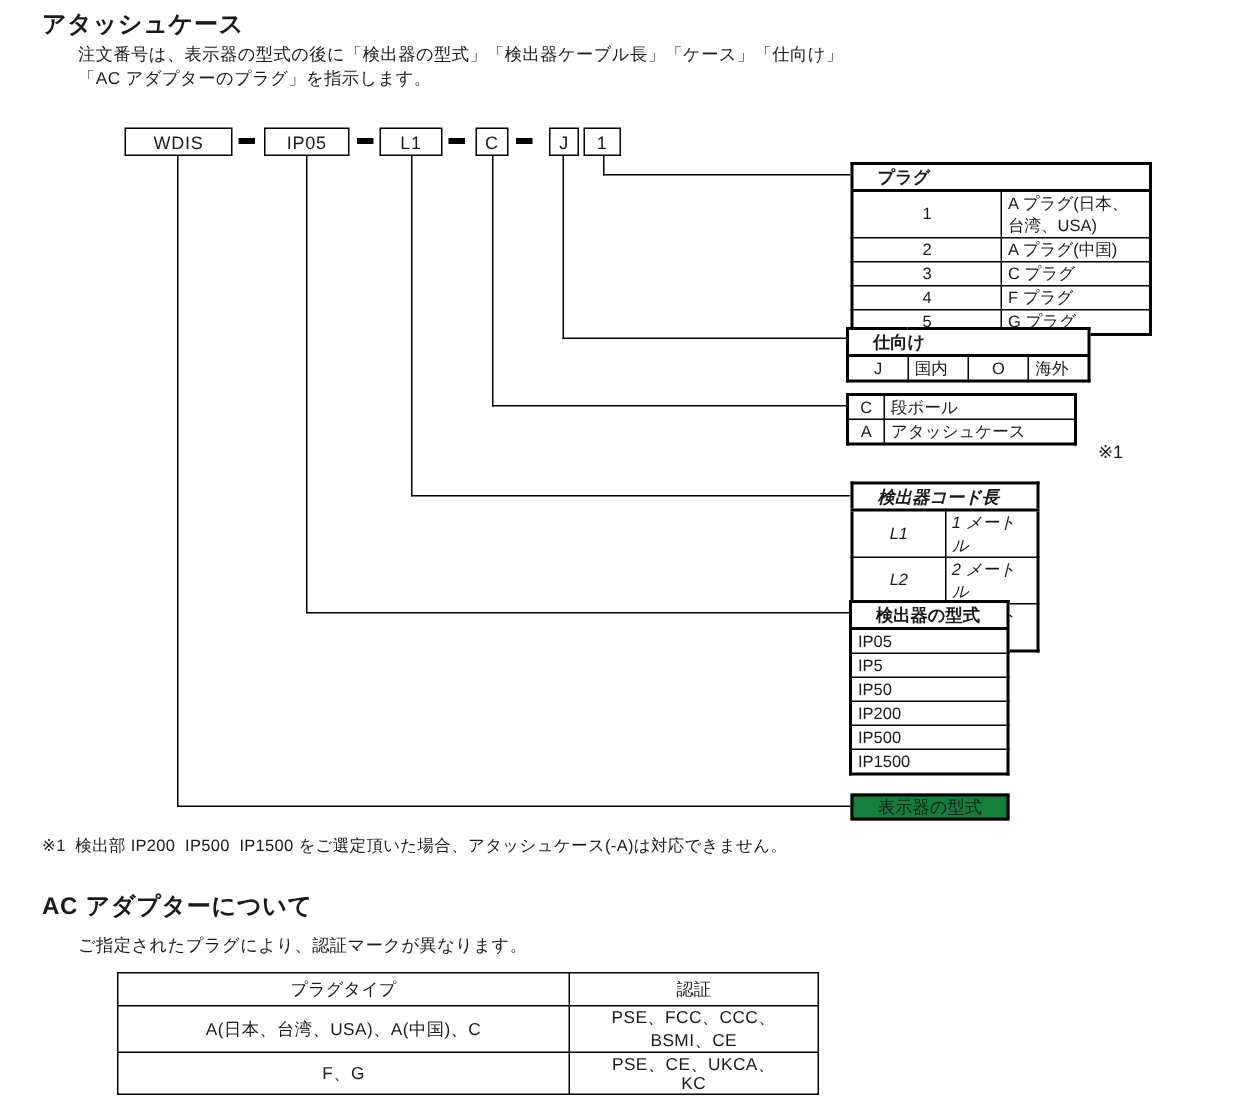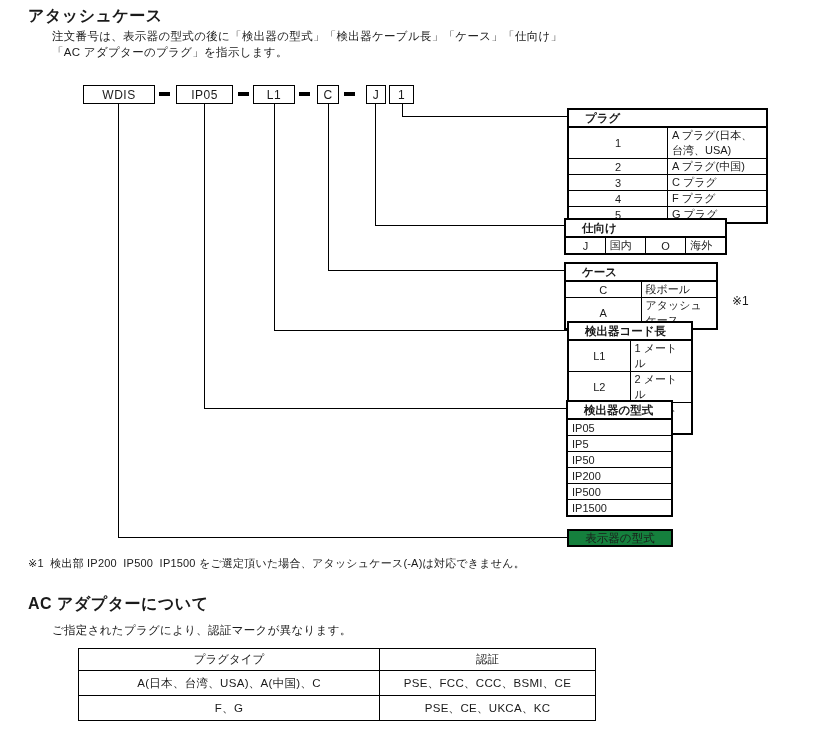--- a/index.html
+++ b/index.html
@@ -126,36 +126,33 @@
       <td class="code" style="width:16px;">J</td>
       <td style="width:52px;">国内</td>
       <td class="code" style="width:21px;">O</td>
       <td>海外</td>
     </tr>
   </tbody>
     </table>
 
   <table class="spec-table" style="left:564px; top:262px; width:154px;">
     <tbody>
-        <tr>
-          <th colspan="2">ケース</th>
-        </tr>
     <tr>
           <td class="code" style="width:19px;">C</td>
           <td>段ボール</td>
         </tr>
     <tr>
           <td class="code">A</td>
           <td>アタッシュケース</td>
         </tr>
   </tbody>
     </table>
   <div class="abs" style="left:732px; top:294px; font-size:12px;">※1</div>
 
-  <table class="spec-table" style="left:567px; top:321px; width:126px;">
+  <table class="spec-table" style="left:567px; top:321px; width:126px;font-style:italic;">
     <tbody>
         <tr>
           <th colspan="2">検出器コード長</th>
         </tr>
     <tr>
           <td class="code" style="width:32px;">L1</td>
           <td>1 メートル</td>
         </tr>
     <tr>
           <td class="code">L2</td>
@@ -194,21 +191,21 @@
   </tbody>
     </table>
 
   <div class="model-box" style="left:567px; top:529px; width:106px; height:18px;">表示器の型式</div>
 
   <div class="abs small-note" style="left:28px; top:556px;">※1  検出部 IP200  IP500  IP1500 をご選定頂いた場合、アタッシュケース(-A)は対応できません。</div>
 
   <div class="abs h1" style="left:28px; top:594px;">AC アダプターについて</div>
   <div class="abs body-text" style="left:52px; top:623px;">ご指定されたプラグにより、認証マークが異なります。</div>
 
-  <table class="ac-table" style="left:78px; top:648px; width:518px;">
+  <table class="ac-table" style="left:78px; top:648px; width:468px;">
     <tbody>
         <tr>
       <th style="width:288px;">プラグタイプ</th>
       <th>認証</th>
     </tr>
     <tr>
       <td>A(日本、台湾、USA)、A(中国)、C</td>
       <td>PSE、FCC、CCC、BSMI、CE</td>
     </tr>
     <tr>

